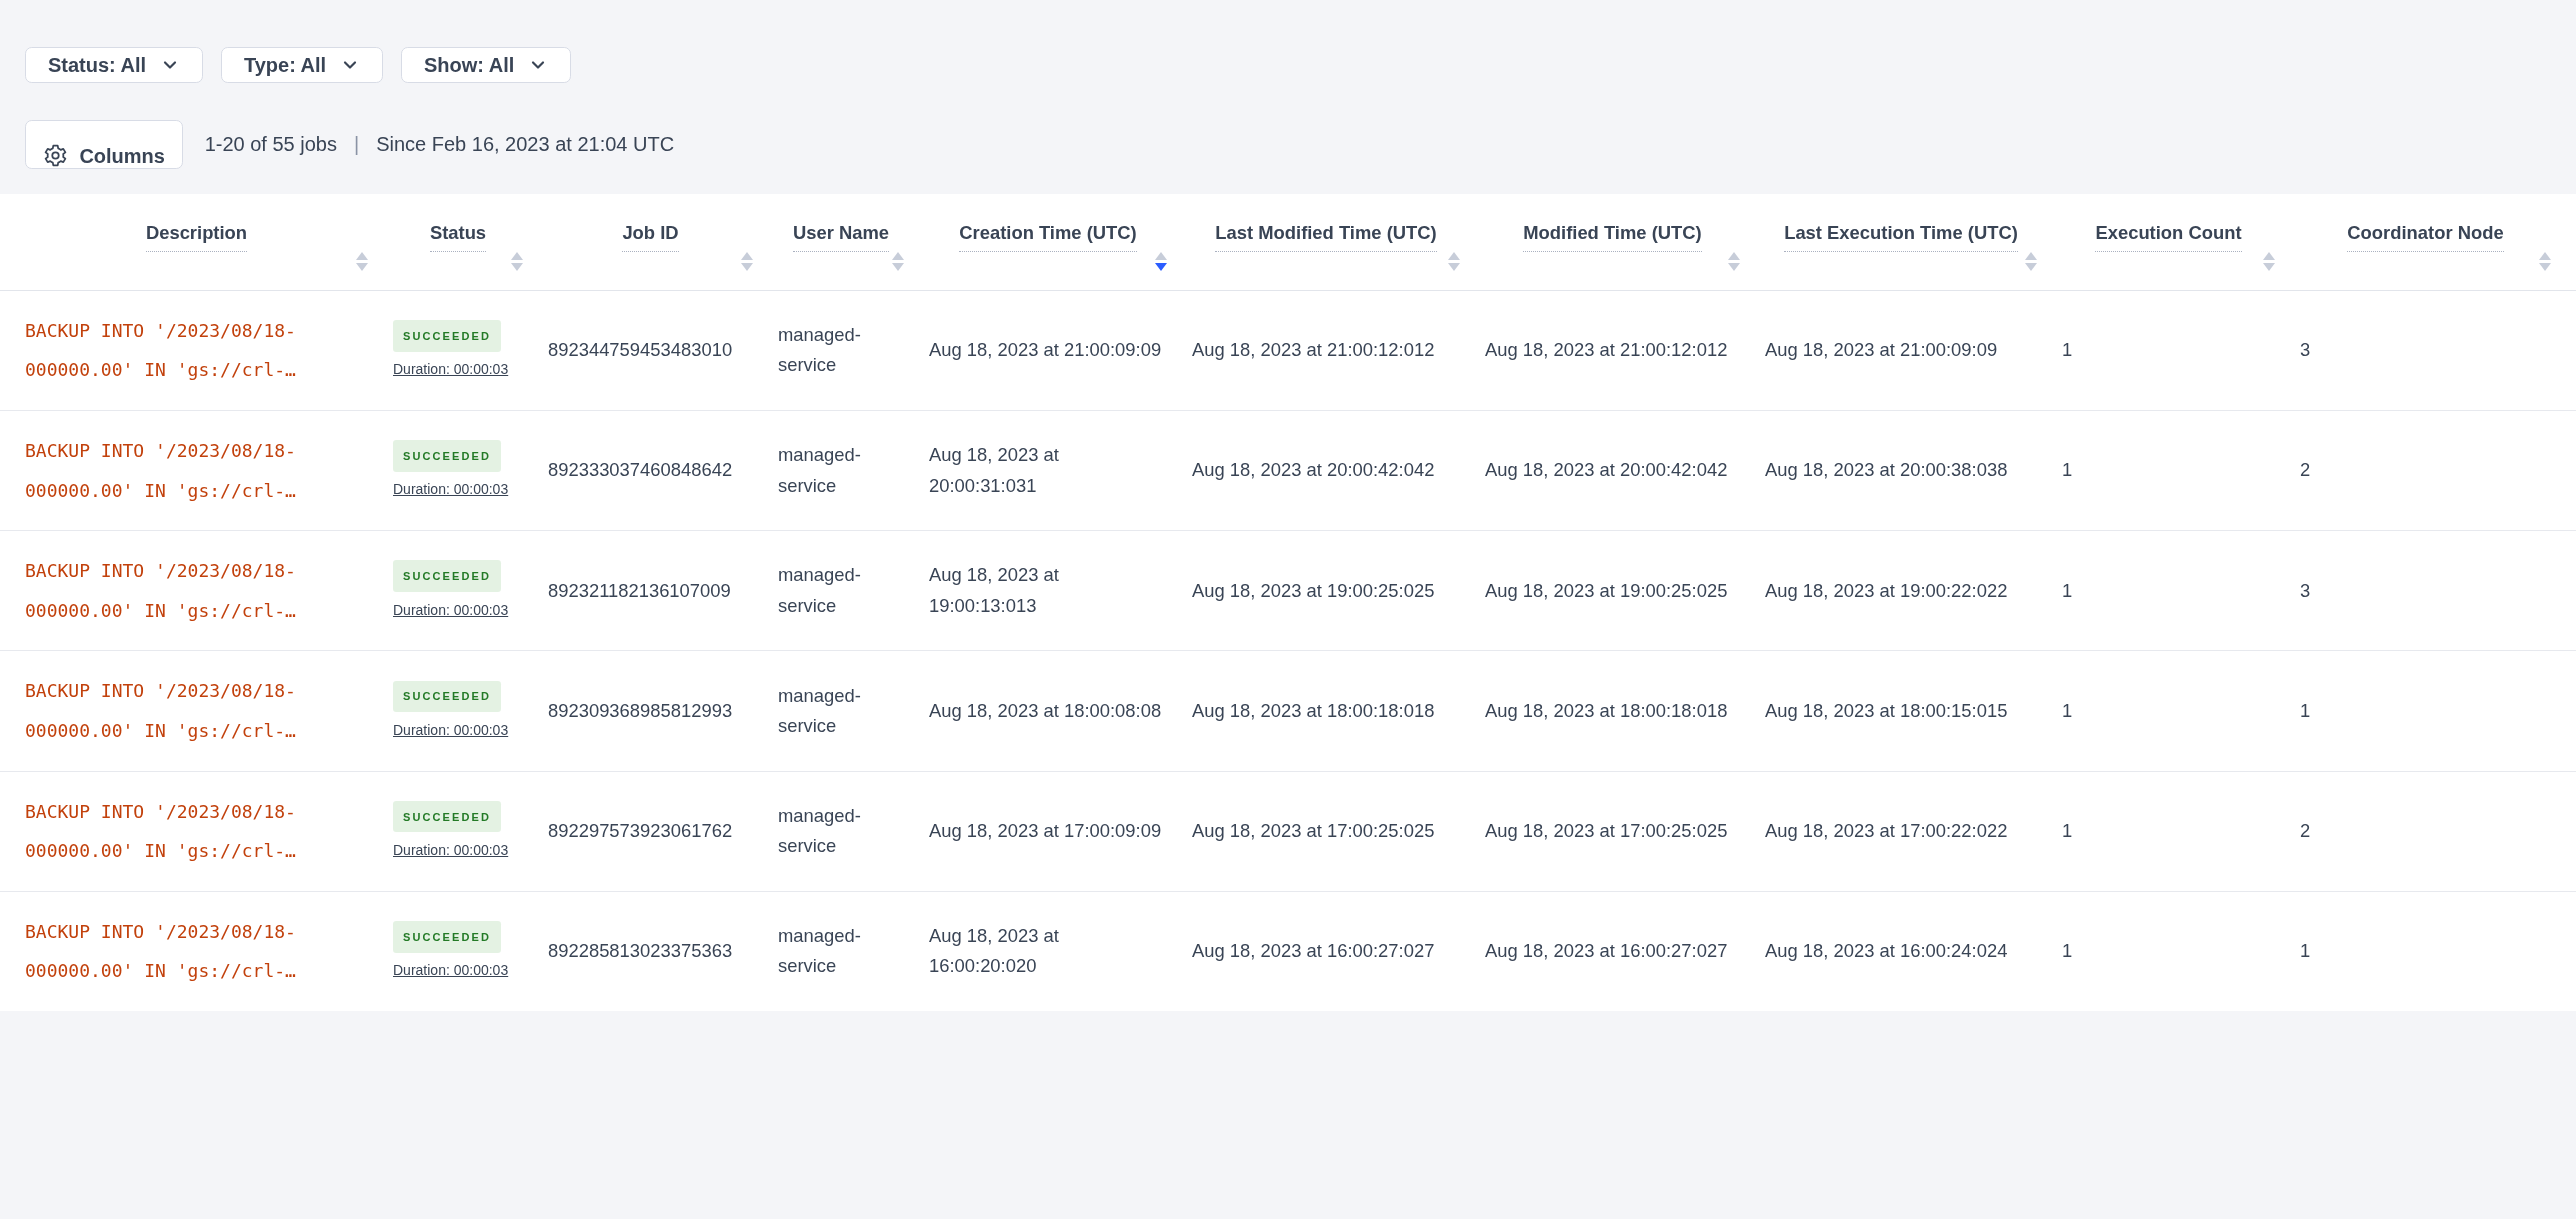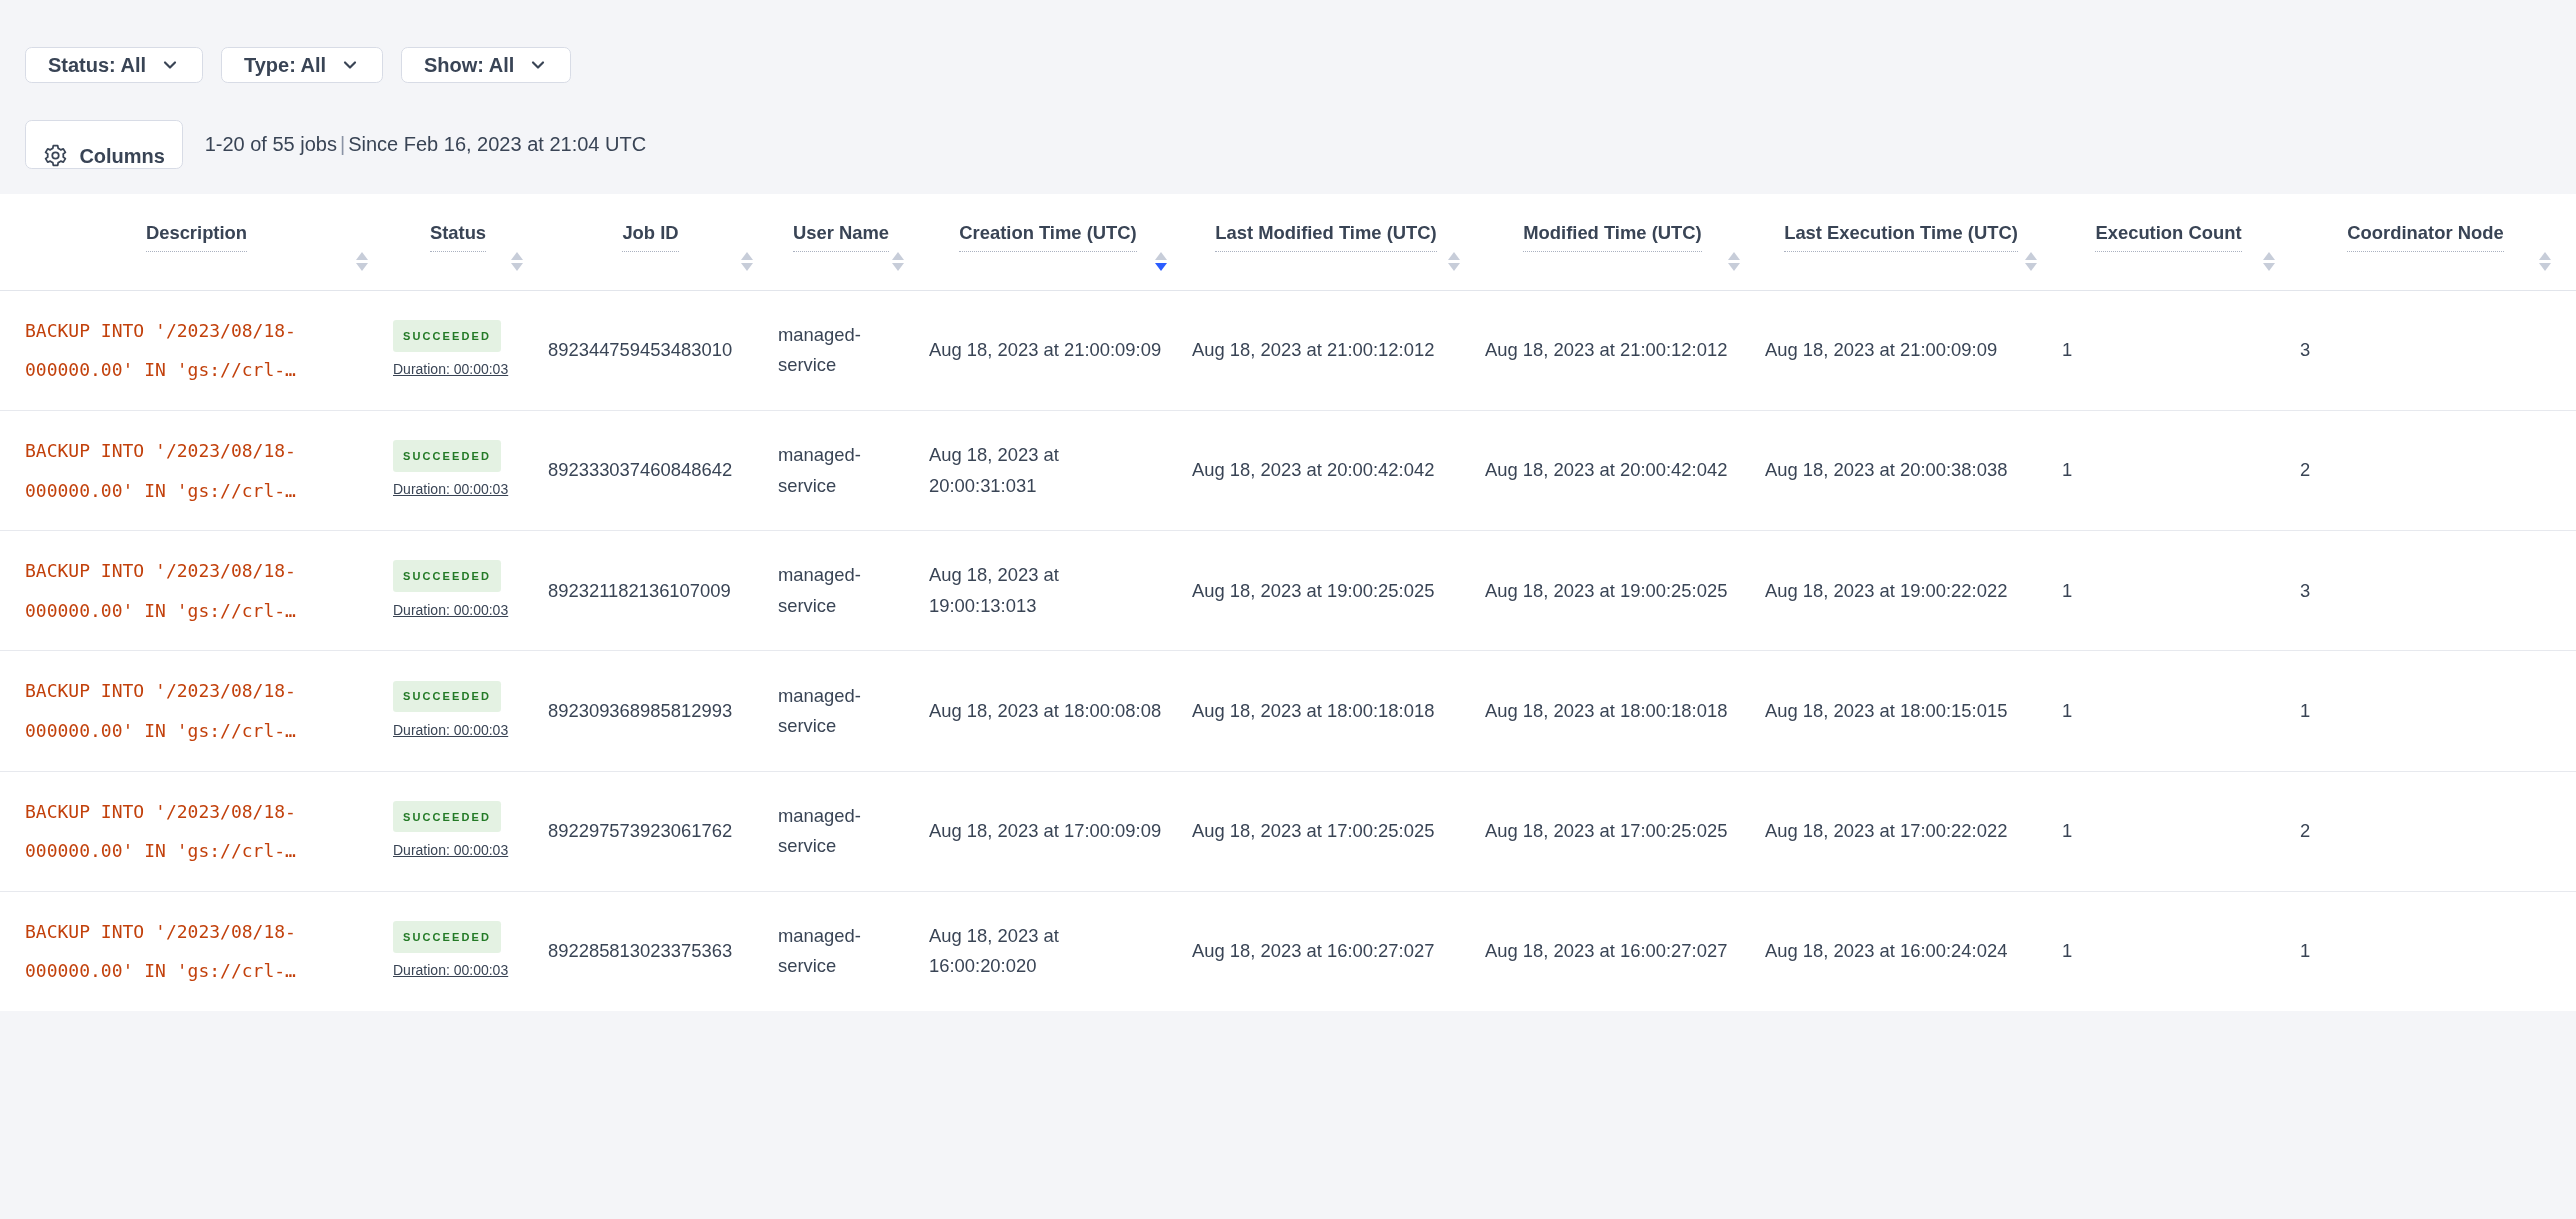--- a/index.html
+++ b/index.html
@@ -21,21 +21,21 @@
     height:36px; padding:0 22px;
     font-size:20px; font-weight:600; color:#394455; cursor:pointer;
   }
   .toolbar-row { margin-top:37px; display:flex; align-items:center; }
   .columns-btn {
     display:inline-flex; align-items:flex-end; gap:11.7px;
     background:#ffffff; border:1.7px solid #d8dce6; border-radius:6.7px;
     height:49px; padding:0 16.7px;
     font-size:20px; font-weight:700; color:#394455; cursor:pointer;
   }
-  .jobs-summary { display:flex; align-items:center; gap:3px; margin-left:22px;
+  .jobs-summary { display:flex; align-items:center; gap:17px; margin-left:22px;
     font-size:20px; color:#394455; }
   .summary-divider { color:#8a93a5; }
   
   .table-panel { background:#ffffff; margin-top:25px; width:2576px; }
   table { border-collapse:collapse; table-layout:fixed; width:2576px; }
   col.c1{width:393px} col.c2{width:155px} col.c3{width:230px} col.c4{width:151px}
   col.c5{width:263px} col.c6{width:293px} col.c7{width:280px} col.c8{width:297px}
   col.c9{width:238px} col.c10{width:276px}
   th {
     text-align:left; vertical-align:middle;

